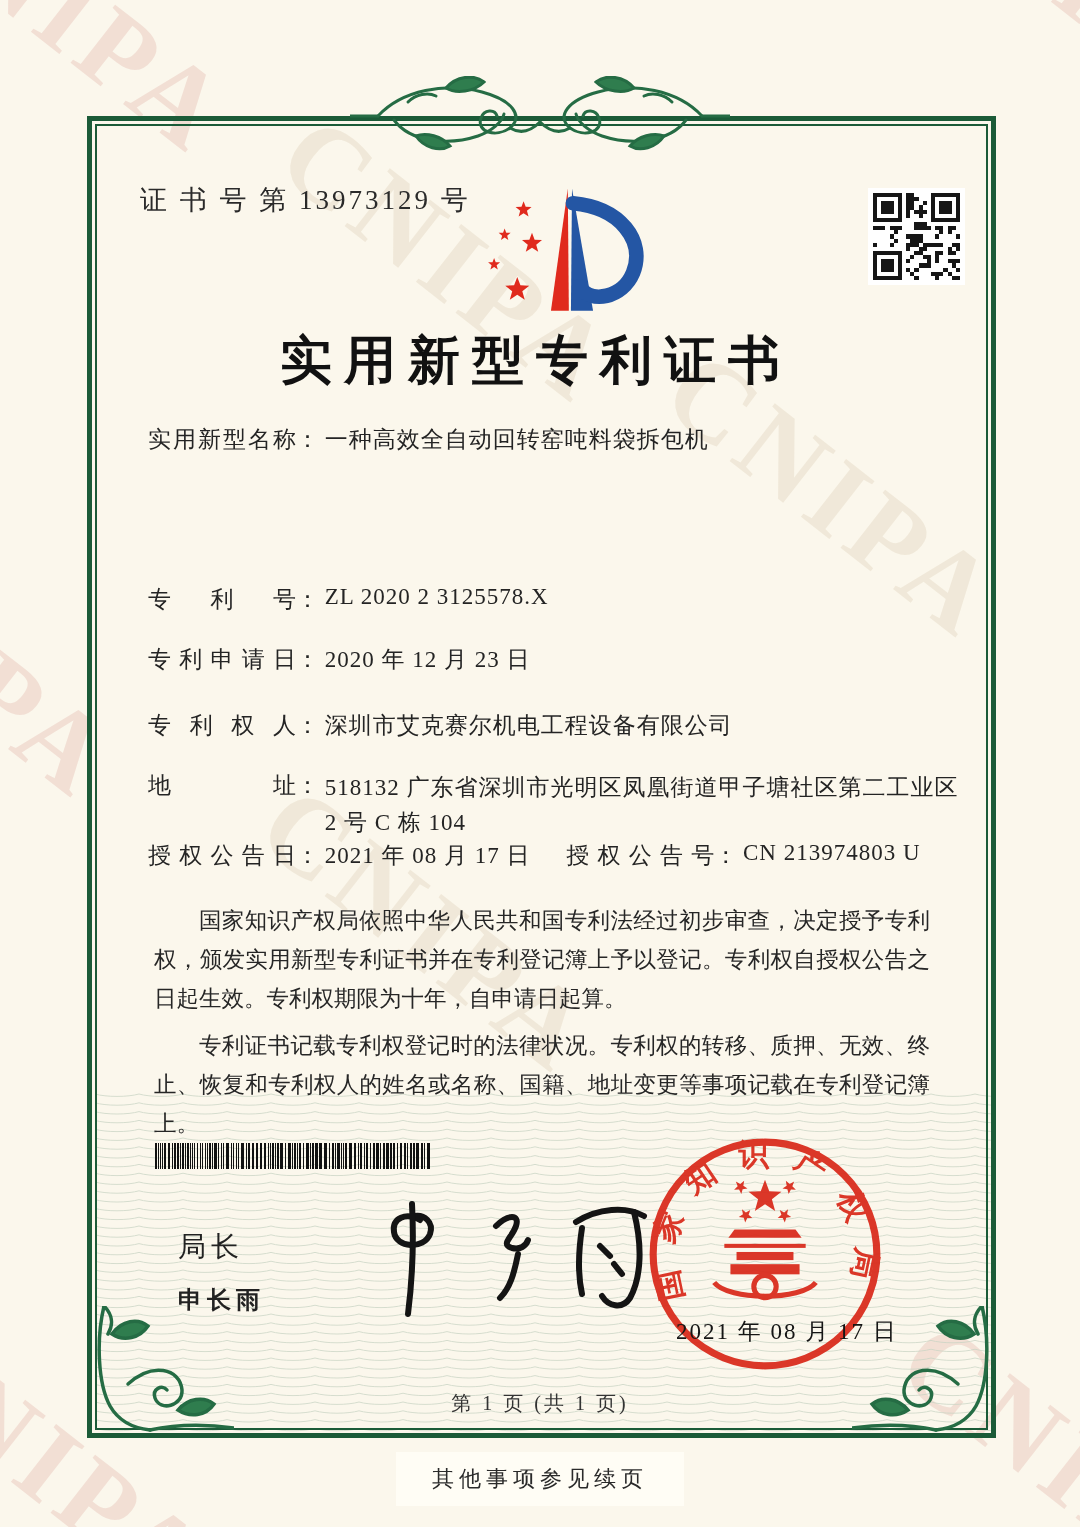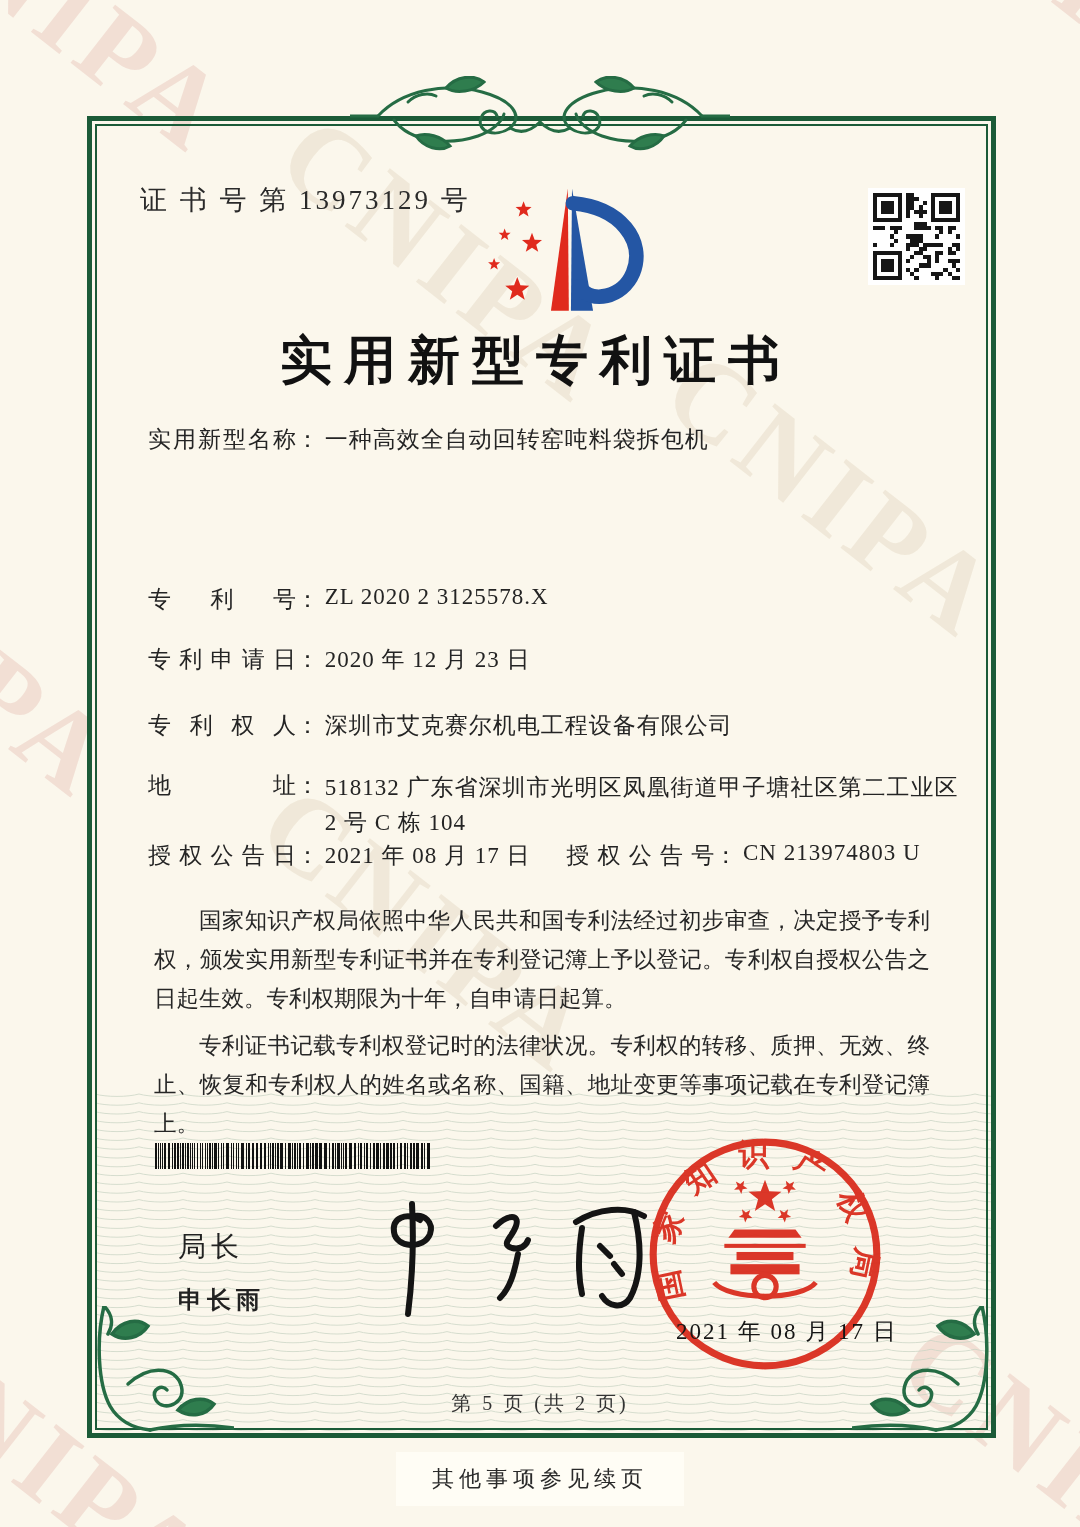--- a/index.html
+++ b/index.html
@@ -483,15 +483,15 @@
       <path d="M84,104 L156,104 L150,96 L90,96 Z"></path>
       <rect x="80" y="110" width="80" height="4"></rect>
       <rect x="92" y="118" width="56" height="8"></rect>
       <rect x="86" y="130" width="68" height="10"></rect>
       <circle cx="120" cy="152" r="11" fill="none" stroke="#d9291a" stroke-width="5"></circle>
       <path d="M70,148 C84,166 156,166 170,148" fill="none" stroke="#d9291a" stroke-width="5"></path>
     </g>
   </svg>
   <div class="seal-date">2021 年 08 月 17 日</div>
 
-  <div class="page-number">第 5 页 (共 2 页)</div>
+  <div class="page-number">第 1 页 (共 1 页)</div>
   <div class="continuation">其他事项参见续页</div>
 </div>
 
 </body></html>

